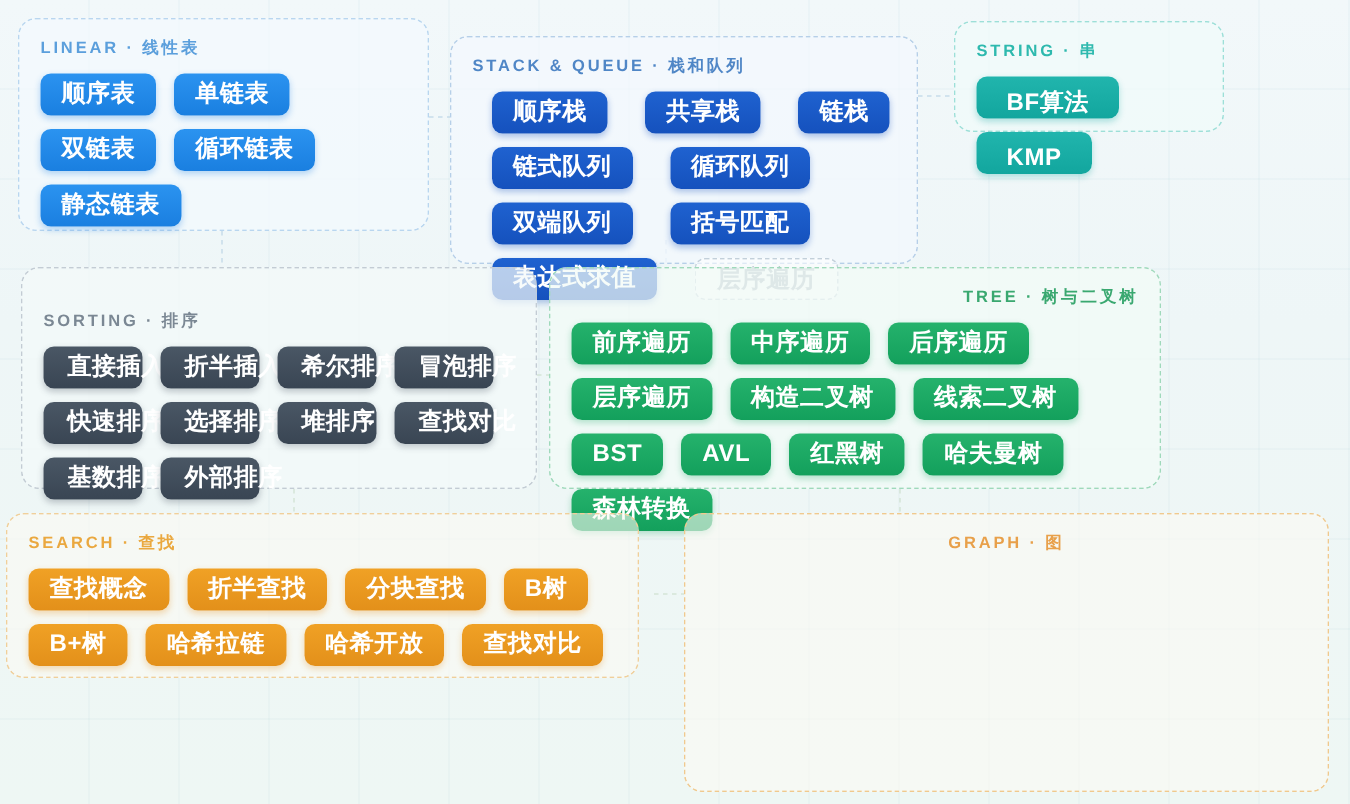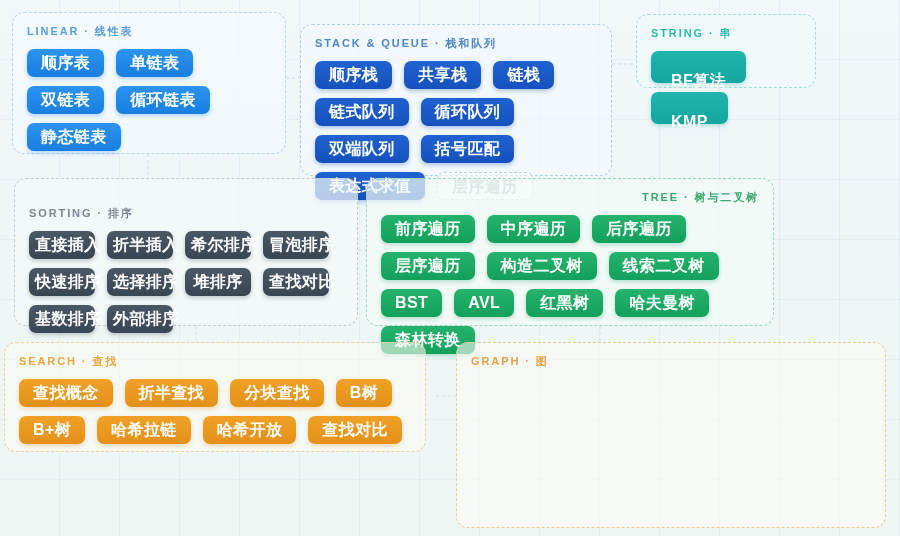--- a/index.html
+++ b/index.html
@@ -80,46 +80,47 @@
   
   #sec-stack {
     left: 300px; top: 24px; width: 312px; height: 152px;
     background: rgba(243,248,253,0.75);
     border: 1px dashed #b6cfe8;
   }
   #sec-stack .section-title { color: #4f86c6; }
   #sec-stack .node {
     background: linear-gradient(180deg,#1f62d0 0%,#1551bd 100%);
     box-shadow: 0 2px 4px rgba(21,81,189,.32);
+    margin-left: 13px;
   }
 
   
   #sec-string {
     left: 636px; top: 14px; width: 180px; height: 74px;
     background: rgba(240,251,250,0.75);
     border: 1px dashed #9ddfd8;
   }
   #sec-string .section-title { color: #2eb9ae; }
   #sec-string .node {
     background: linear-gradient(180deg,#21b5ad 0%,#12a69e 100%);
     box-shadow: 0 2px 4px rgba(18,166,158,.30);
-    padding: 16px 20px;
+    padding: 4px 20px;
   }
 
   
   #sec-sorting {
     left: 14px; top: 178px; width: 344px; height: 148px;
     background: rgba(244,249,250,0.72);
     border: 1px dashed #c3ccd4;
   }
   #sec-sorting .section-title { color: #7b8894; margin-top: 16px; }
   #sec-sorting .node {
     background: linear-gradient(180deg,#4a5765 0%,#394553 100%);
     box-shadow: 0 2px 4px rgba(57,69,83,.28);
-    width: 66px; padding: 0 6px;
+    width: 66px; padding: 0 16px;
   }
 
   
   #sec-tree {
     left: 366px; top: 178px; width: 408px; height: 148px;
     background: rgba(242,251,246,0.72);
     border: 1px dashed #9fd9bb;
   }
   #sec-tree .section-title { color: #3aa870; text-align: right; }
   #sec-tree .node {
@@ -138,21 +139,21 @@
     background: linear-gradient(180deg,#f0a125 0%,#e3901a 100%);
     box-shadow: 0 2px 4px rgba(227,144,26,.30);
   }
 
   
   #sec-graph {
     left: 456px; top: 342px; width: 430px; height: 186px;
     background: rgba(252,250,244,0.6);
     border: 1px dashed #f0c98e;
   }
-  #sec-graph .section-title { color: #e8a04a; }
+  #sec-graph .section-title { color: #e8a04a; text-align: center; }
   #sec-graph .node {
     background: linear-gradient(180deg,#ef9a22 0%,#e3881a 100%);
     box-shadow: 0 2px 4px rgba(227,136,26,.30);
   }
 </style>
 </head>
 <body>
 
 <div id="grid-bg"></div>
 

